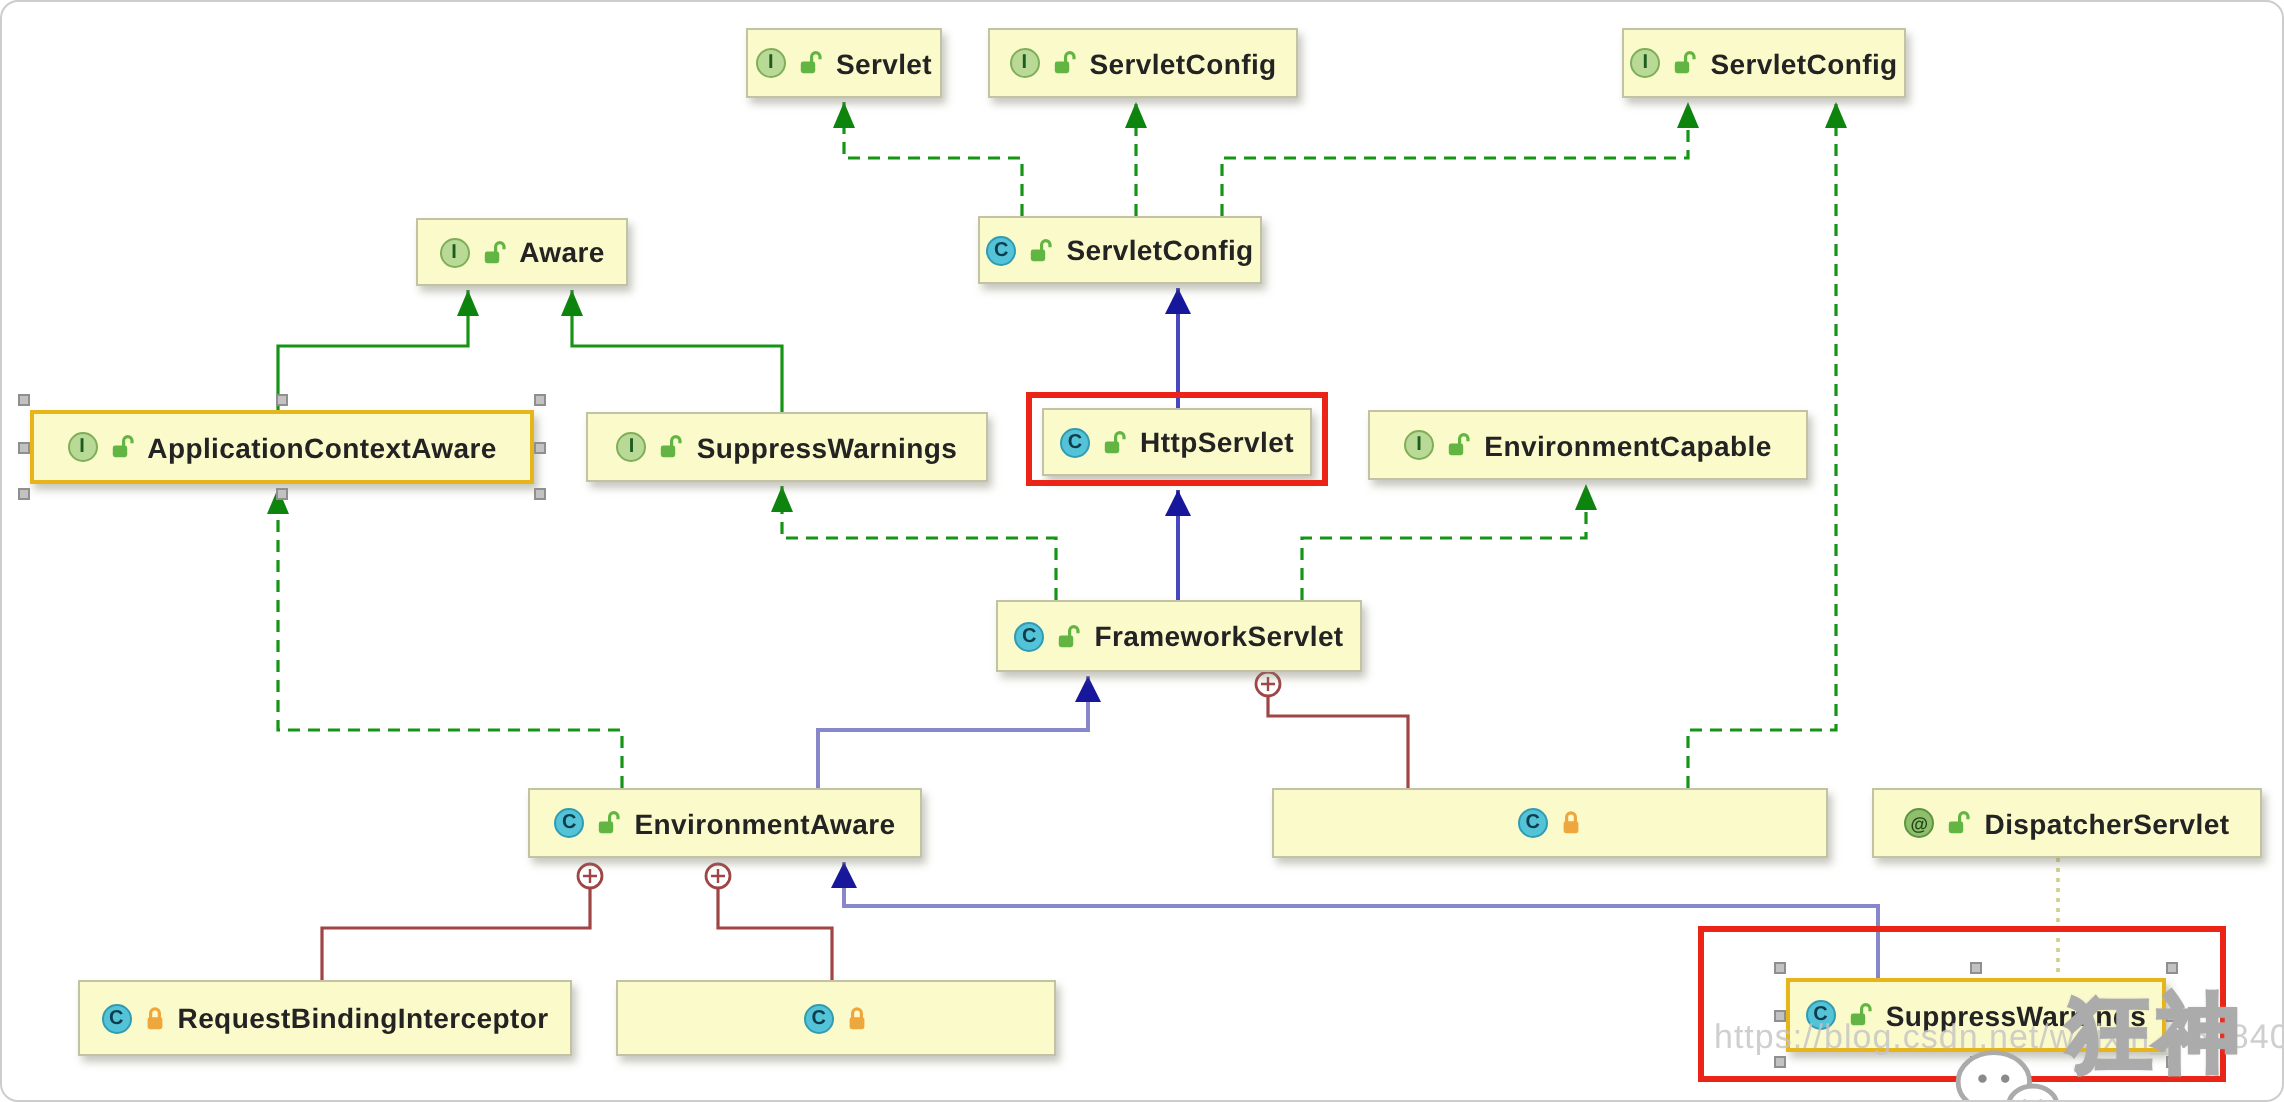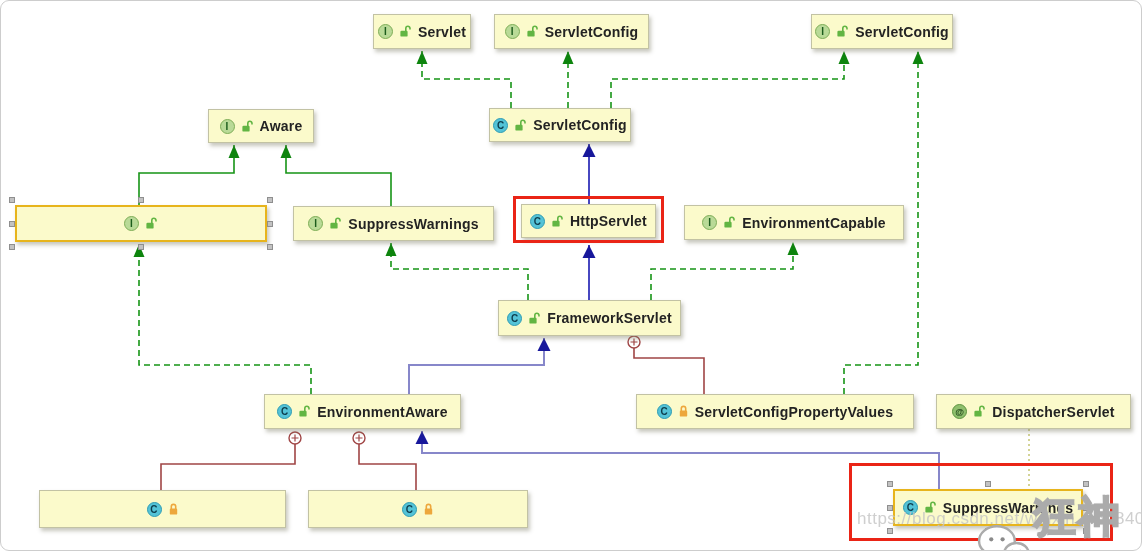--- a/index.html
+++ b/index.html
@@ -104,20 +104,21 @@
       <rect x="1.4" y="5.8" width="7.2" height="5.8" rx="1.2" fill="#62b543"></rect>
         </svg>
         <span>ServletConfig</span>
       </div>
       <div class="node selected" style="left: 14px; top: 204px; width: 252px; height: 37px;">
         <span class="type-ic" style="background:#b9da97;border:1px solid #7fae58;color:#1c5c1c;">I</span>
         <svg width="13" height="13" viewBox="0 0 13 13">
       <path d="M6.8 6V3.4a2.1 2.1 0 0 1 4.2 0V4.6" fill="none" stroke="#62b543" stroke-width="1.6"></path>
       <rect x="1.4" y="5.8" width="7.2" height="5.8" rx="1.2" fill="#62b543"></rect>
         </svg>
+        <span>ApplicationContextAware</span>
       </div>
       <div class="handle" style="left: 8px; top: 196px;"></div>
       <div class="handle" style="left: 137px; top: 196px;"></div>
       <div class="handle" style="left: 266px; top: 196px;"></div>
       <div class="handle" style="left: 8px; top: 219.5px;"></div>
       <div class="handle" style="left: 266px; top: 219.5px;"></div>
       <div class="handle" style="left: 8px; top: 243px;"></div>
       <div class="handle" style="left: 137px; top: 243px;"></div>
       <div class="handle" style="left: 266px; top: 243px;"></div>
       <div class="node" style="left: 292px; top: 205px; width: 201px; height: 35px;">
@@ -159,36 +160,36 @@
       <rect x="1.4" y="5.8" width="7.2" height="5.8" rx="1.2" fill="#62b543"></rect>
         </svg>
         <span>EnvironmentAware</span>
       </div>
       <div class="node" style="left: 635px; top: 393px; width: 278px; height: 35px;">
         <span class="type-ic" style="background:#54c3d7;border:1px solid #2f9cb4;color:#0d3d4d;">C</span>
         <svg width="11" height="13" viewBox="0 0 11 13">
       <path d="M3.3 6V3.6a2.2 2.2 0 0 1 4.4 0V6" fill="none" stroke="#eda73c" stroke-width="1.6"></path>
       <rect x="1.8" y="5.6" width="7.4" height="6" rx="1.2" fill="#eda73c"></rect>
         </svg>
-        <span>ServletConfigPropertyValues</span>
       </div>
       <div class="node" style="left: 935px; top: 393px; width: 195px; height: 35px;">
         <span class="type-ic" style="background:#8fbf6d;border:1px solid #5d9440;color:#21451a;font-size:9px;">@</span>
         <svg width="13" height="13" viewBox="0 0 13 13">
       <path d="M6.8 6V3.4a2.1 2.1 0 0 1 4.2 0V4.6" fill="none" stroke="#62b543" stroke-width="1.6"></path>
       <rect x="1.4" y="5.8" width="7.2" height="5.8" rx="1.2" fill="#62b543"></rect>
         </svg>
         <span>DispatcherServlet</span>
       </div>
       <div class="node" style="left: 38px; top: 489px; width: 247px; height: 38px;">
         <span class="type-ic" style="background:#54c3d7;border:1px solid #2f9cb4;color:#0d3d4d;">C</span>
         <svg width="11" height="13" viewBox="0 0 11 13">
       <path d="M3.3 6V3.6a2.2 2.2 0 0 1 4.4 0V6" fill="none" stroke="#eda73c" stroke-width="1.6"></path>
       <rect x="1.8" y="5.6" width="7.4" height="6" rx="1.2" fill="#eda73c"></rect>
         </svg>
+        <span>RequestBindingInterceptor</span>
       </div>
       <div class="node" style="left: 307px; top: 489px; width: 220px; height: 38px;">
         <span class="type-ic" style="background:#54c3d7;border:1px solid #2f9cb4;color:#0d3d4d;">C</span>
         <svg width="11" height="13" viewBox="0 0 11 13">
       <path d="M3.3 6V3.6a2.2 2.2 0 0 1 4.4 0V6" fill="none" stroke="#eda73c" stroke-width="1.6"></path>
       <rect x="1.8" y="5.6" width="7.4" height="6" rx="1.2" fill="#eda73c"></rect>
         </svg>
       </div>
       <div class="node selected" style="left: 892px; top: 488px; width: 190px; height: 37px;">
         <span class="type-ic" style="background:#54c3d7;border:1px solid #2f9cb4;color:#0d3d4d;">C</span>

